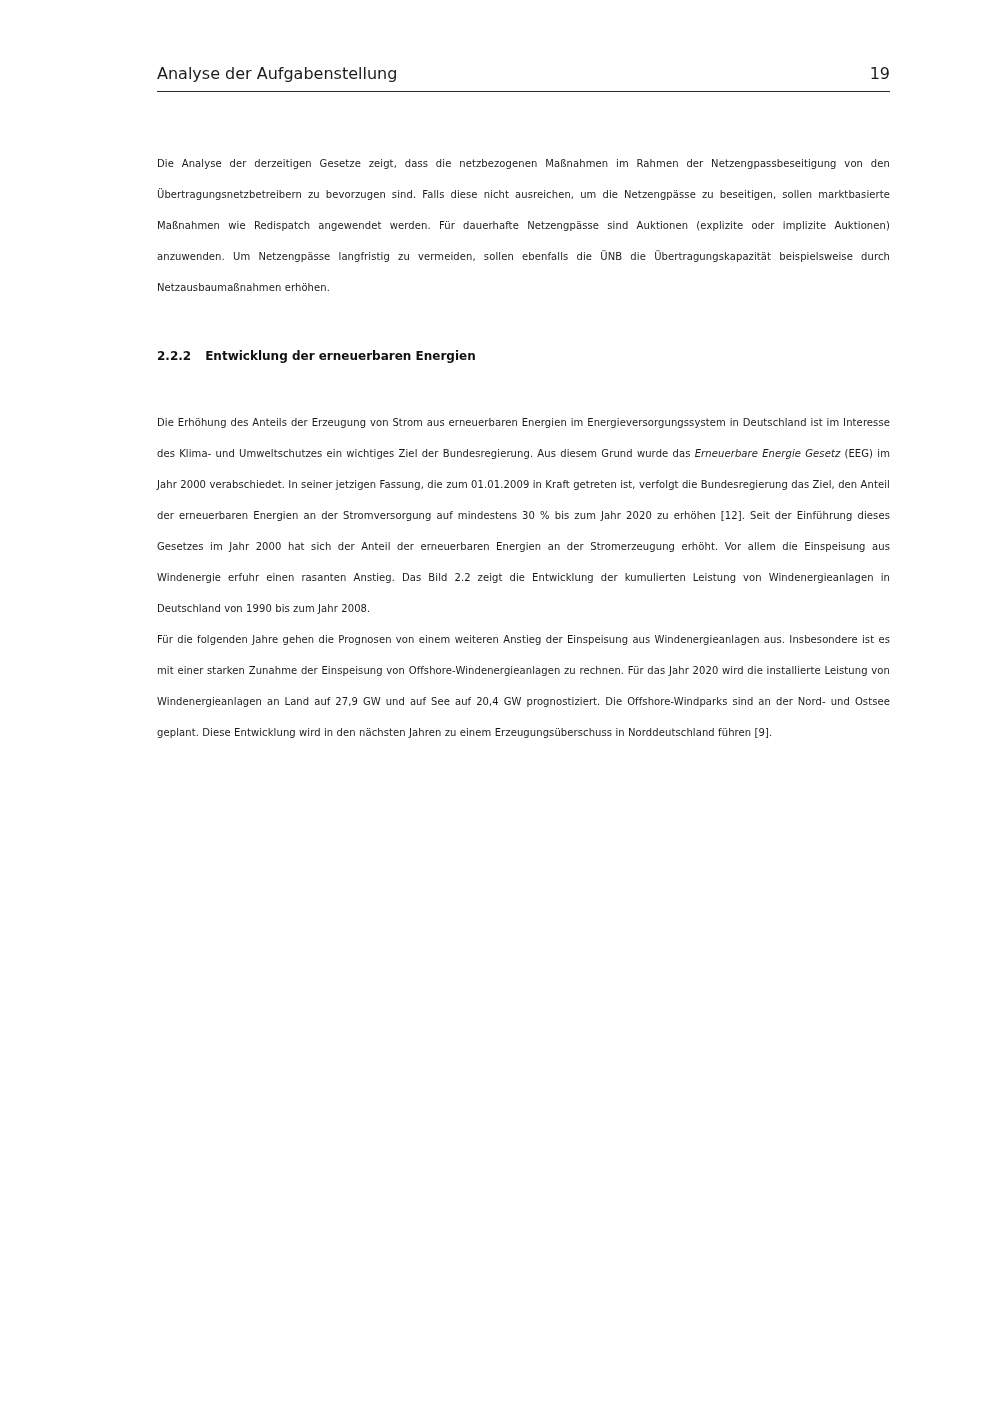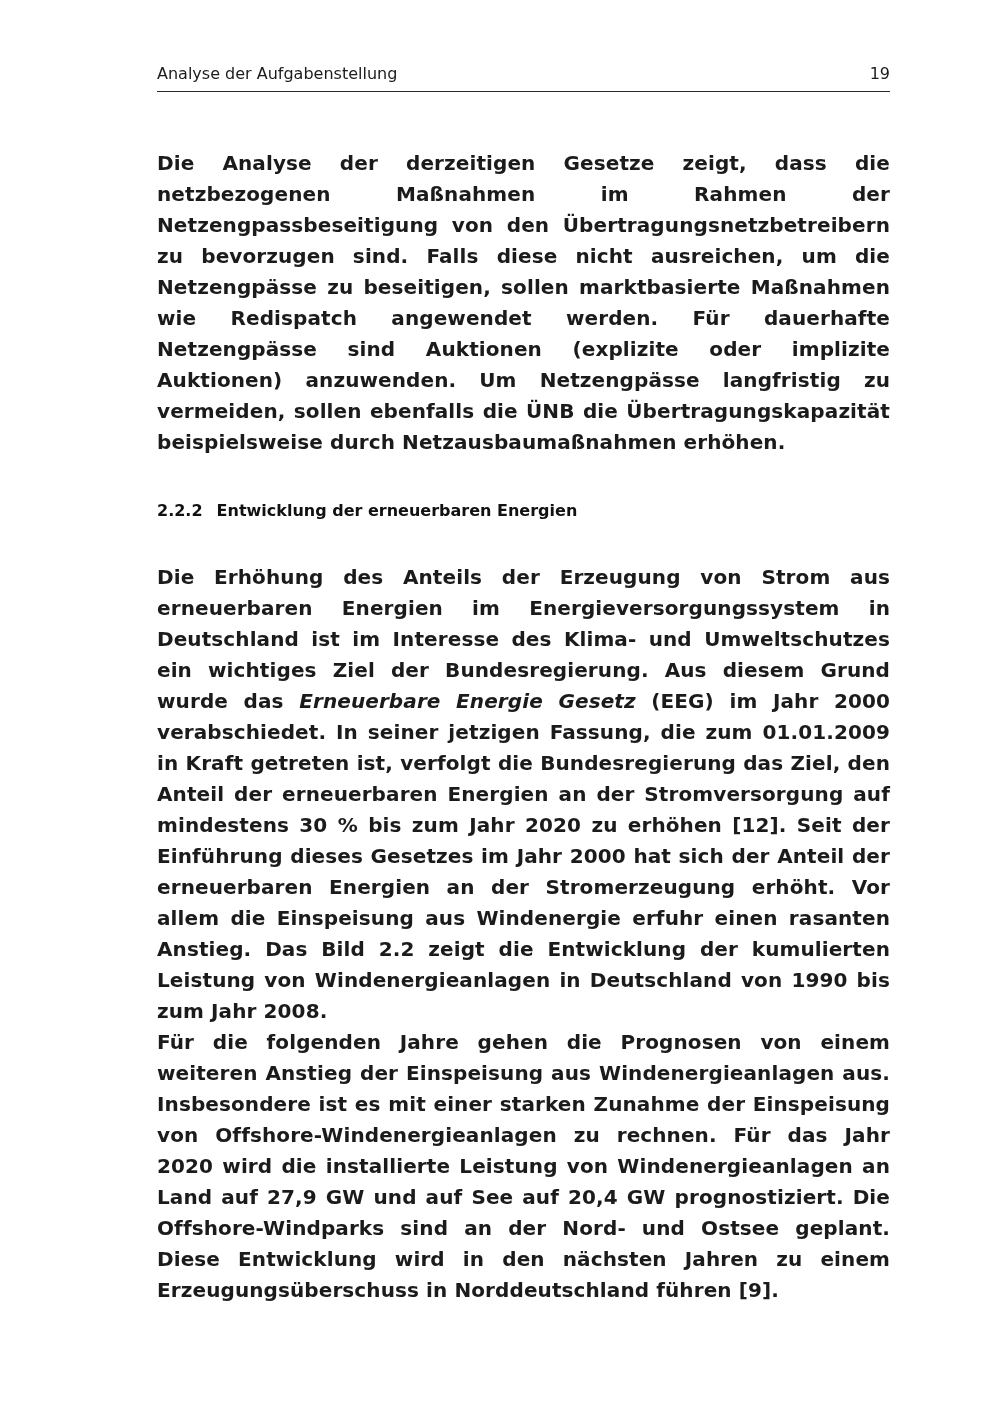--- a/index.html
+++ b/index.html
@@ -24,31 +24,30 @@
   .header {
     display: flex;
     justify-content: space-between;
     align-items: baseline;
     font-size: 16px;
     line-height: 20px;
     padding-bottom: 7px;
     border-bottom: 1.5px solid #2b2b2b;
   }
   .para {
-    font-size: 20px;
+    font-size: 10px;
     line-height: 31px;
     text-align: justify;
     margin: 0;
     letter-spacing: 0.1px;
-    font-weight: bold;
   }
   .para-1 { margin-top: 56px; }
   .section-heading {
     margin: 42px 0 0 0;
-    font-size: 16px;
+    font-size: 12px;
     font-weight: bold;
     line-height: 22px;
     color: #111111;
   }
   .section-heading .hnum { margin-right: 14px; }
   .para-2 { margin-top: 40px; }
   .para-3 { }
   em { font-style: italic; }
 </style>
 </head>

